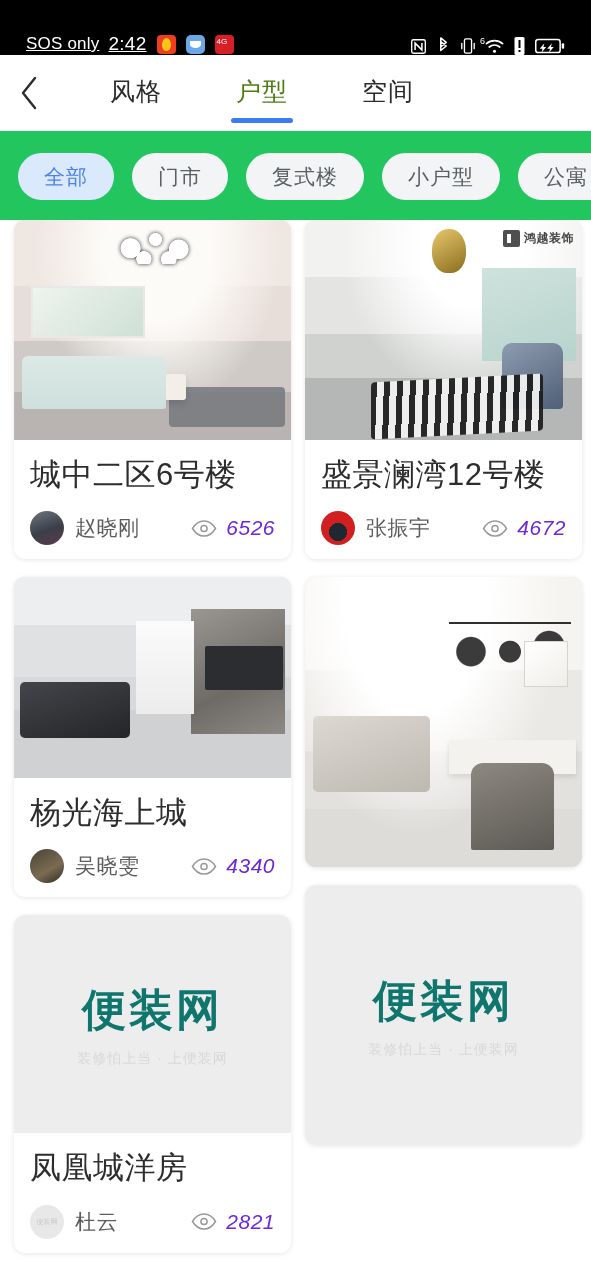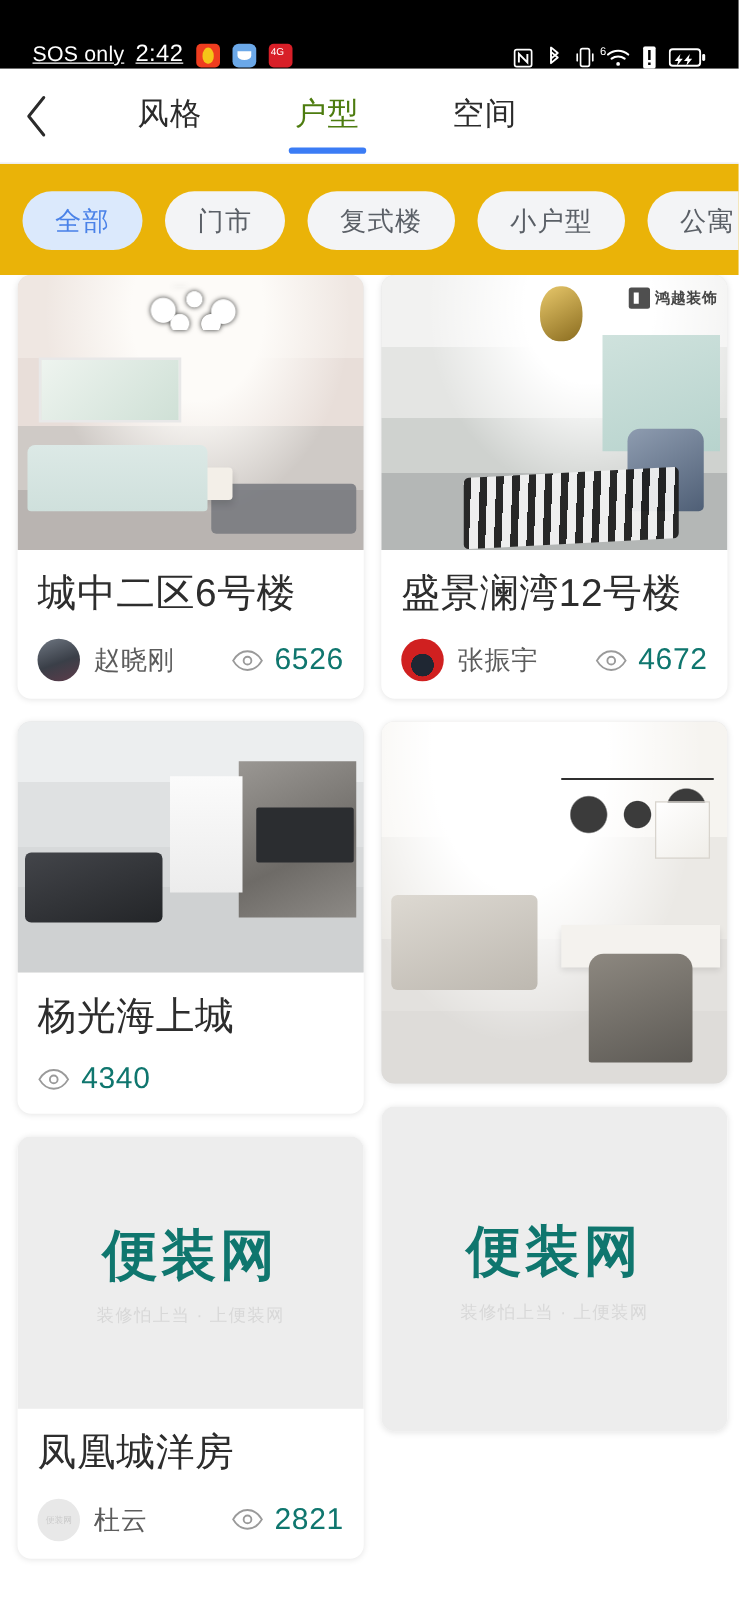--- a/index.html
+++ b/index.html
@@ -63,21 +63,21 @@
   }
   .tab.active{ color:#4d7c0f; }
   .tab.active::after{
     content:""; position:absolute; left:50%; transform:translateX(-50%);
     bottom:-17px; width:62px; height:5px; border-radius:3px; background:#3b7cf5;
   }
 
   
   .chips{
     display:flex; align-items:center; gap:18px; padding:22px 0 20px 18px;
-    background:#eab308; overflow:hidden; white-space:nowrap;
+    background:#22c55e; overflow:hidden; white-space:nowrap;
   }
   .chip{
     flex:0 0 auto; height:47px; padding:0 26px; border-radius:24px;
     background:#f3f4f6; color:#5a5f66; font-size:21px;
     display:flex; align-items:center; justify-content:center; cursor:pointer;
     letter-spacing:1px;
   }
   .chip.active{ background:#dbe9fc; color:#4a82e8; }
 
   
@@ -142,21 +142,21 @@
   .avatar.a5{ background:#e8e8e8; }
   .avatar.a5::after{
     content:"便装网"; position:absolute; inset:0; display:flex; align-items:center;
     justify-content:center; font-size:7px; color:#c9c9c9;
   }
   .author-name{
     font-size:21px; color:#5c5c5c; letter-spacing:.5px;
     white-space:nowrap; overflow:hidden; text-overflow:ellipsis;
   }
   .views{ display:flex; align-items:center; gap:9px; flex:0 0 auto; }
-  .views .num{ font-size:24px; color:#0f766e; letter-spacing:.5px; }
+  .views .num{ font-size:21px; color:#6d28d9; letter-spacing:.5px;font-style:italic; }
   .eye{ display:block; }
 
   
   .img{ position:absolute; inset:0; }
   .p1{ background:
       radial-gradient(ellipse at 52% 14%, #fdfbf8 0 26%, rgba(255,255,255,0) 60%),
       linear-gradient(180deg,#efe7e2 0 30%, #e8ded9 30% 55%, #cfcac6 55% 78%, #b9b4b1 78% 100%);
   }
   .p1::before{ content:""; position:absolute; left:6%; top:30%; width:40%; height:22%;
       background:linear-gradient(135deg,#eef4ef,#cfe0d6); border:2px solid #e8e8e8; }
@@ -331,20 +331,24 @@
     <div class="card">
       <div class="thumb" style="height:201px">
         <div class="img p3">
             <div class="wd"></div>
             <div class="tv"></div>
           </div>
       </div>
       <div class="card-body">
         <div class="card-title">杨光海上城</div>
         <div class="card-meta">
+          <div class="author">
+            <div class="avatar a3"></div>
+            <div class="author-name">吴晓雯</div>
+          </div>
           <div class="views">
             <span>
               <svg class="eye" width="26" height="17" viewBox="0 0 26 17">
                   <path d="M1.5 8.5C4.5 3.4 8.7 1 13 1s8.5 2.4 11.5 7.5C21.5 13.6 17.3 16 13 16S4.5 13.6 1.5 8.5z" fill="none" stroke="#9a9a9a" stroke-width="1.5"></path>
                   <circle cx="13" cy="8.5" r="3.1" fill="none" stroke="#9a9a9a" stroke-width="1.5"></circle>
                 </svg>
             </span>
             <span class="num">4340</span>
           </div>
         </div>

